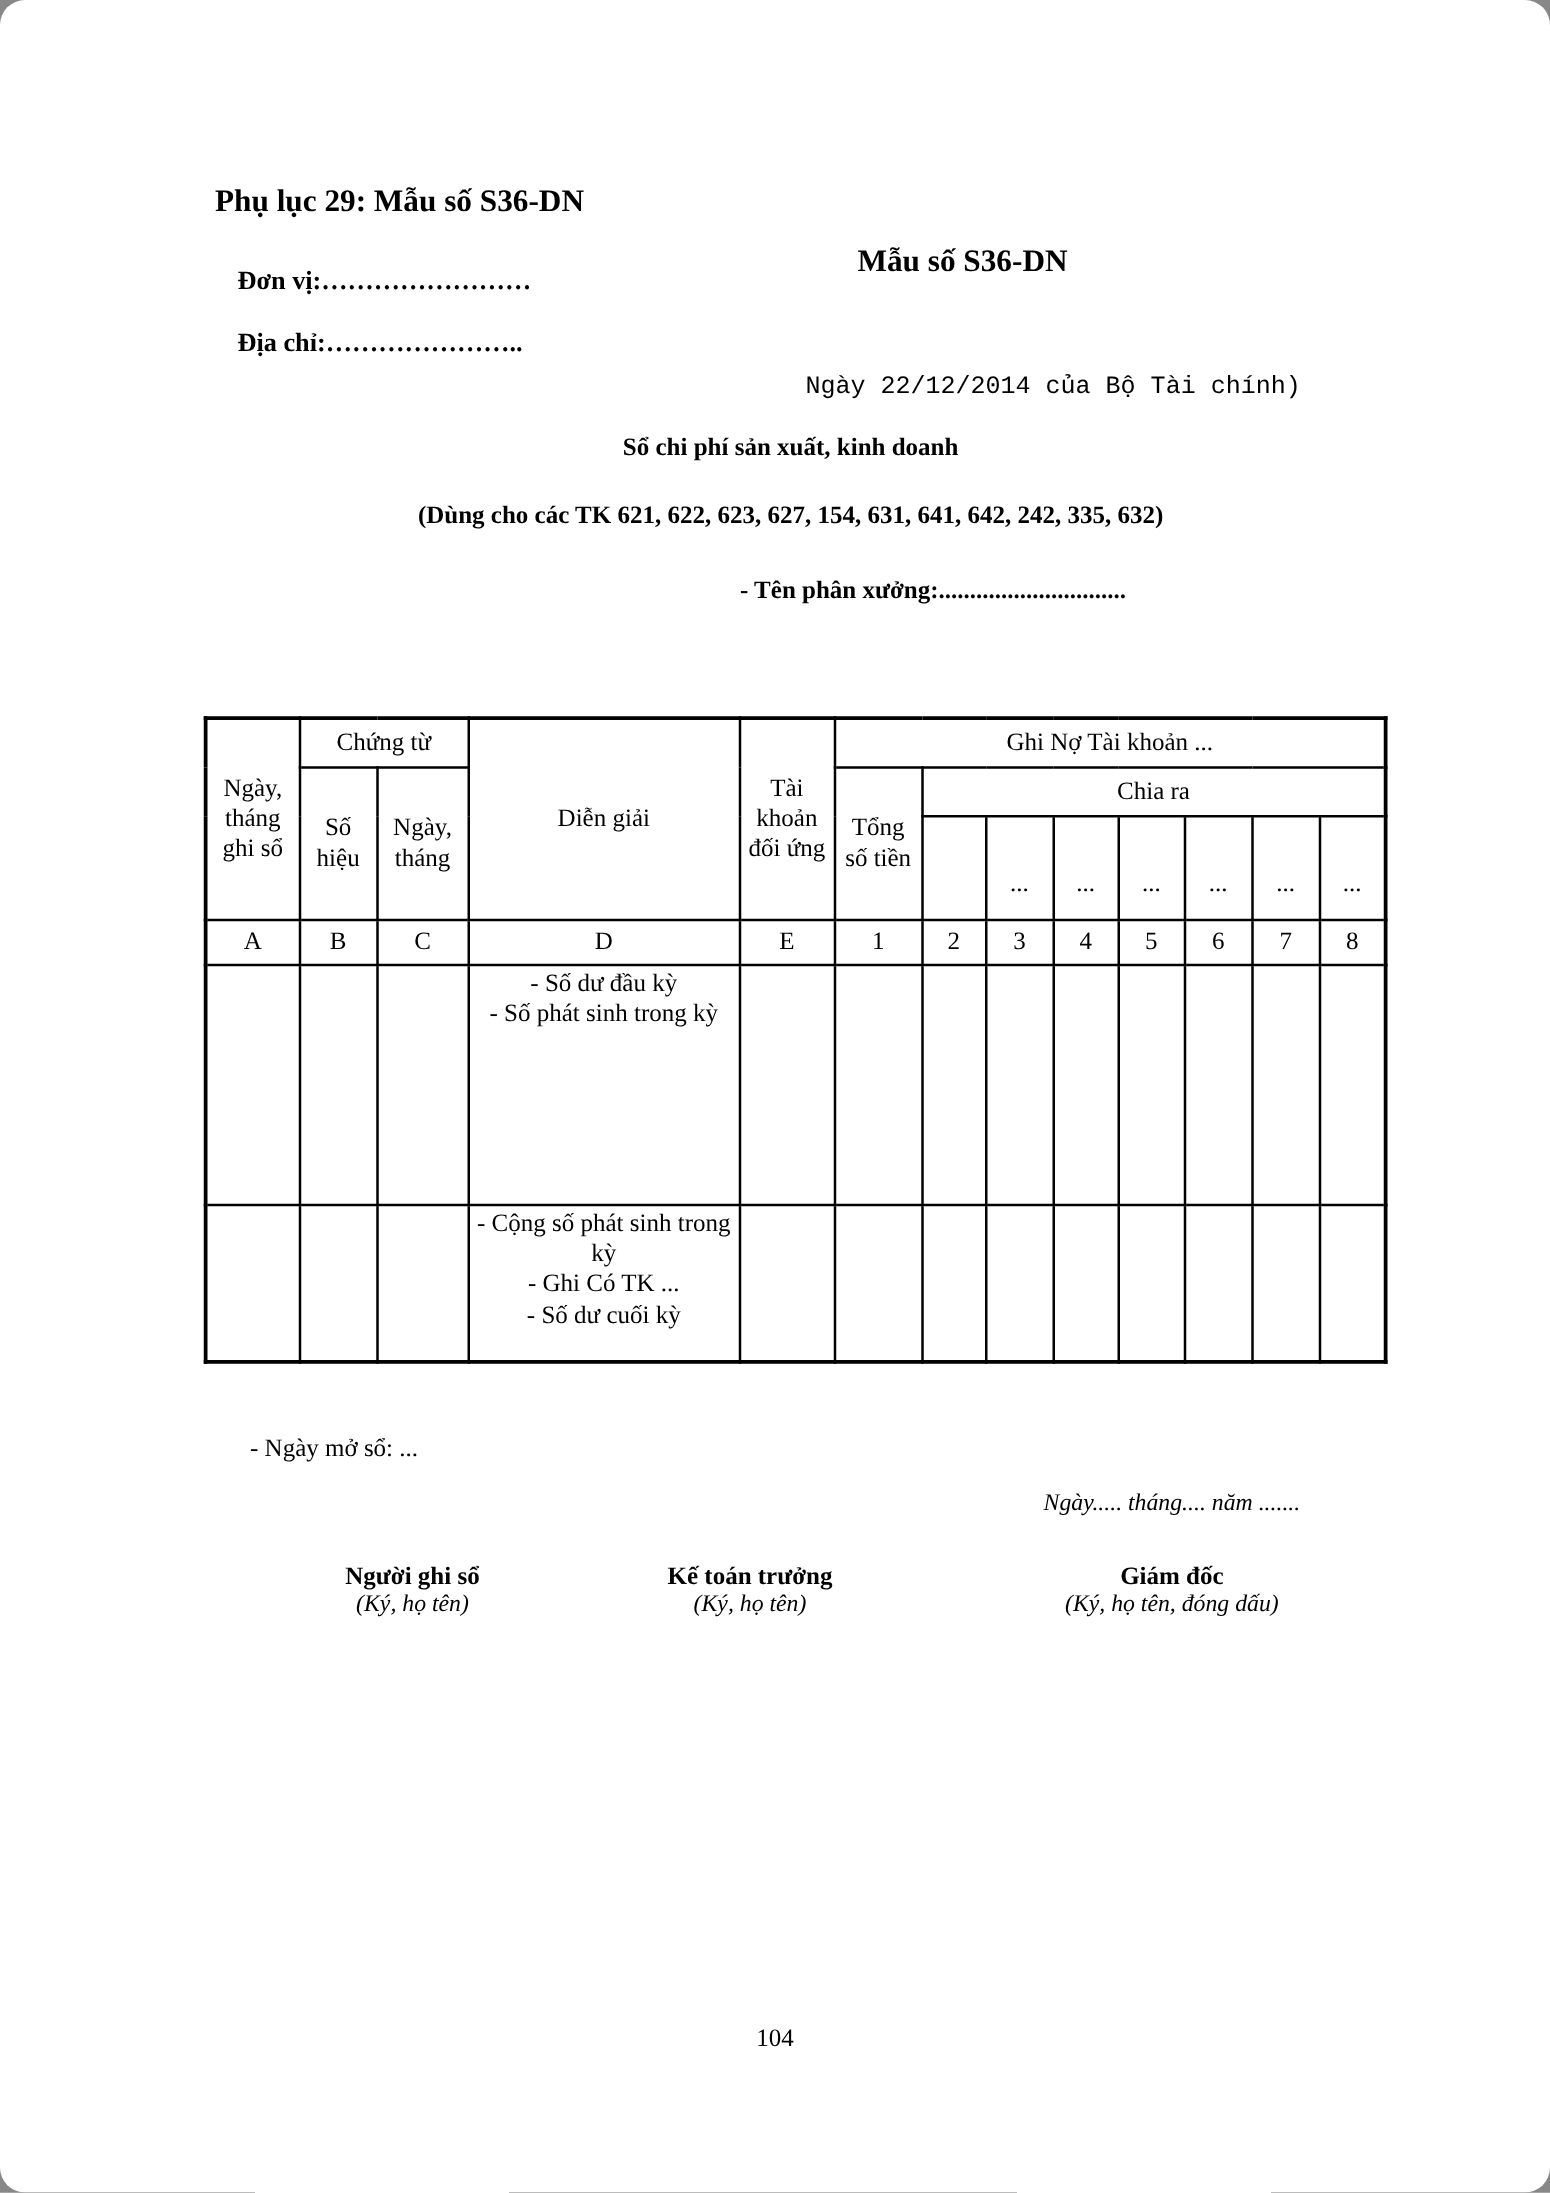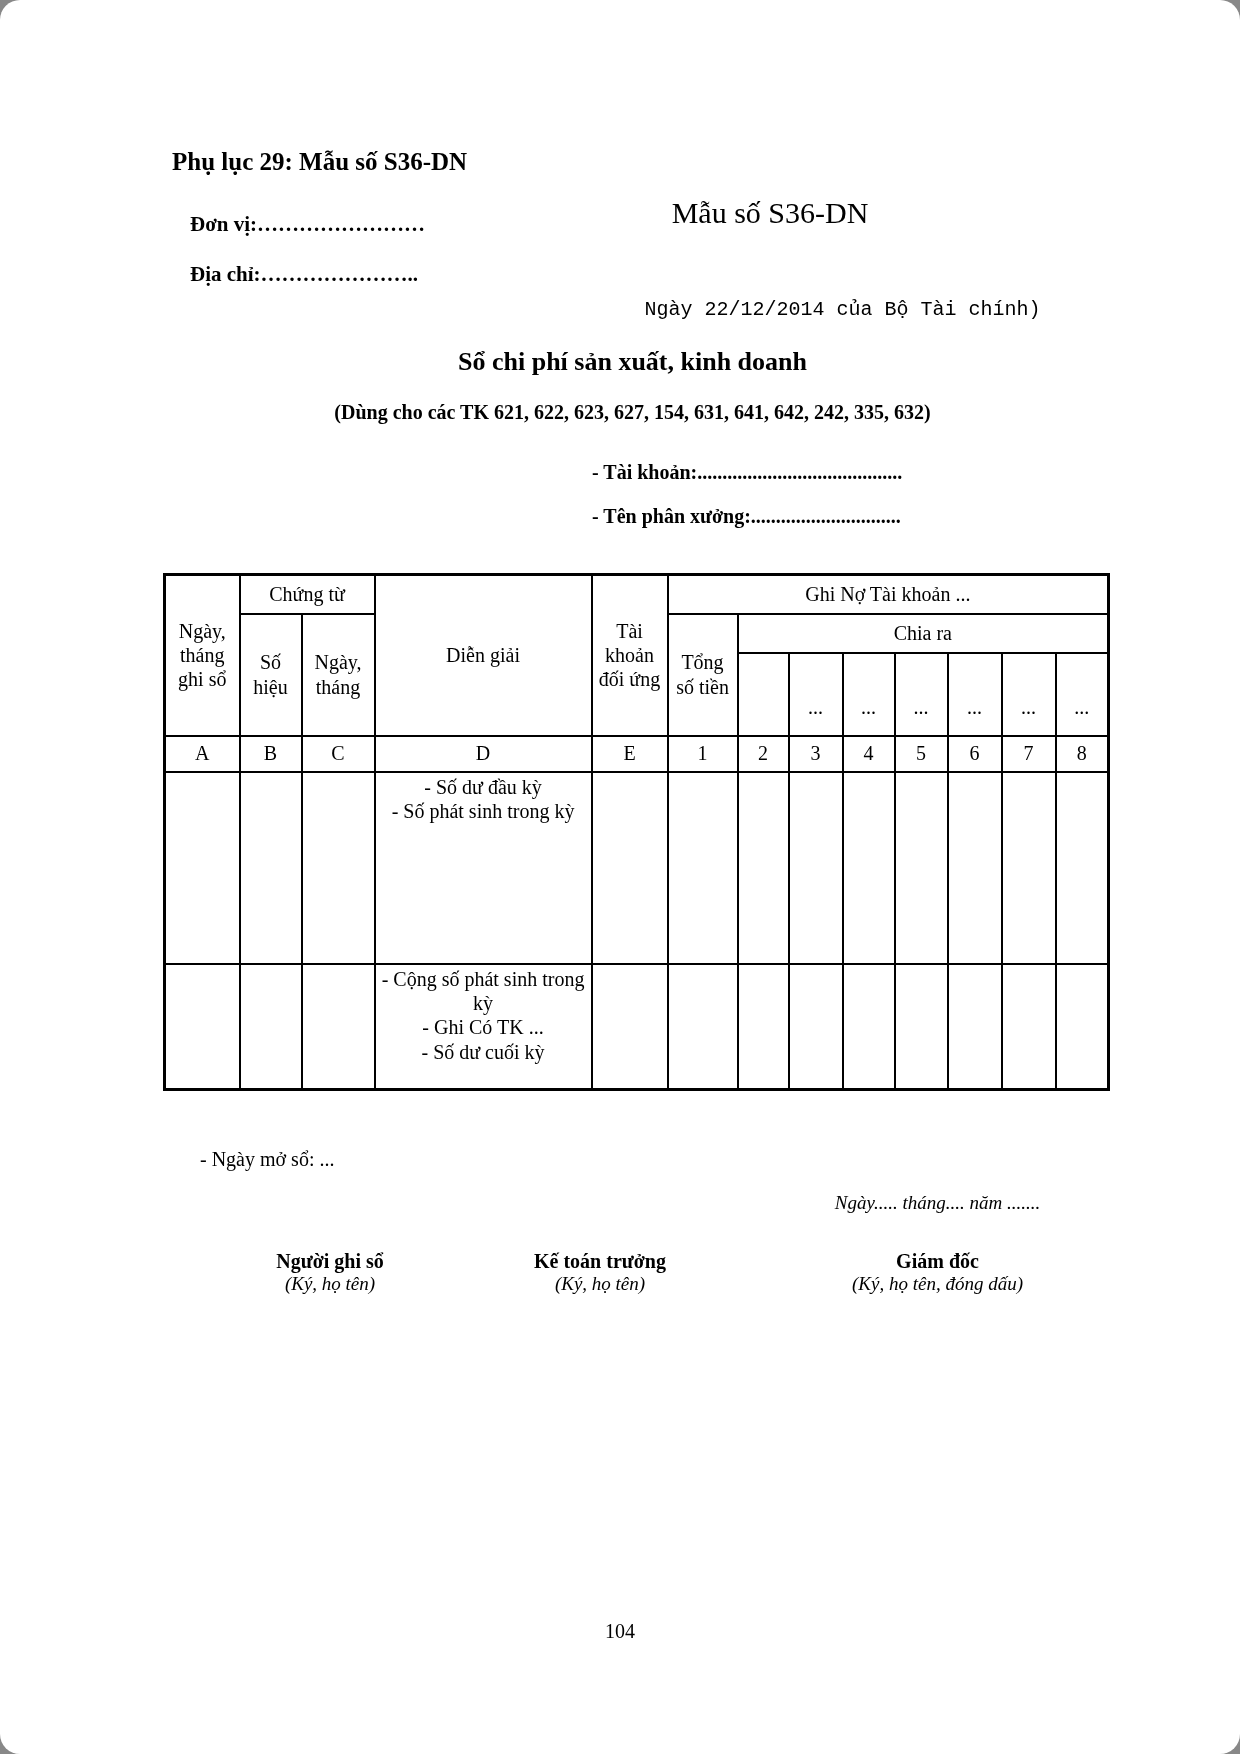--- a/index.html
+++ b/index.html
@@ -14,25 +14,25 @@
     font-family: "Liberation Serif", serif;
     overflow: hidden;
     border-radius: 20px;
   }
   .abs { position: absolute; }
 
   .appendix-title { left: 172px; top: 148px; font-size: 25px; font-weight: bold; }
   .unit-line     { left: 190px; top: 212px; font-size: 21px; font-weight: bold; }
   .address-line  { left: 190px; top: 262px; font-size: 21px; font-weight: bold; }
 
-  .form-code   { left: 580px; top: 196px; width: 380px; font-size: 30px; font-weight: normal; text-align: center; }
+  .form-code   { left: 580px; top: 196px; width: 380px; font-size: 25px; font-weight: bold; text-align: center; }
   .issued-1    { left: 570px; top: 253px; width: 545px; font-size: 20px; text-align: center; }
   .issued-2    { left: 570px; top: 298px; width: 545px; font-size: 20px; text-align: center; font-family: Liberation Mono, monospace; }
 
-  .doc-title    { left: 160px; top: 347px; width: 945px; font-size: 26px; font-weight: bold; text-align: center; }
+  .doc-title    { left: 160px; top: 347px; width: 945px; font-size: 20px; font-weight: bold; text-align: center; }
   .doc-subtitle { left: 160px; top: 401px; width: 945px; font-size: 20px; font-weight: bold; text-align: center; }
 
   .fill-lines { left: 592px; top: 450px; font-size: 20px; font-weight: bold; line-height: 44px; }
 
   .ledger-wrap { left: 163px; top: 573px; }
   table.ledger {
     border-collapse: collapse;
     table-layout: fixed;
     width: 944px;
     border: 3px solid #000;
@@ -76,21 +76,20 @@
   <div class="abs unit-line">Đơn vị:……………………</div>
   <div class="abs address-line">Địa chỉ:…………………..</div>
 
   <div class="abs form-code">Mẫu số S36-DN</div>
   <div class="abs issued-2">Ngày 22/12/2014 của Bộ Tài chính)</div>
 
   <div class="abs doc-title">Sổ chi phí sản xuất, kinh doanh</div>
   <div class="abs doc-subtitle">(Dùng cho các TK 621, 622, 623, 627, 154, 631, 641, 642, 242, 335, 632)</div>
 
   <div class="abs fill-lines">
-    <div>- Tài khoản:.........................................</div>
     <div>- Tên phân xưởng:..............................</div>
   </div>
 
   <div class="abs ledger-wrap">
     <table class="ledger">
       <colgroup>
         <col style="width:75px">
           <col style="width:62px">
           <col style="width:73px">
         <col style="width:217px">

